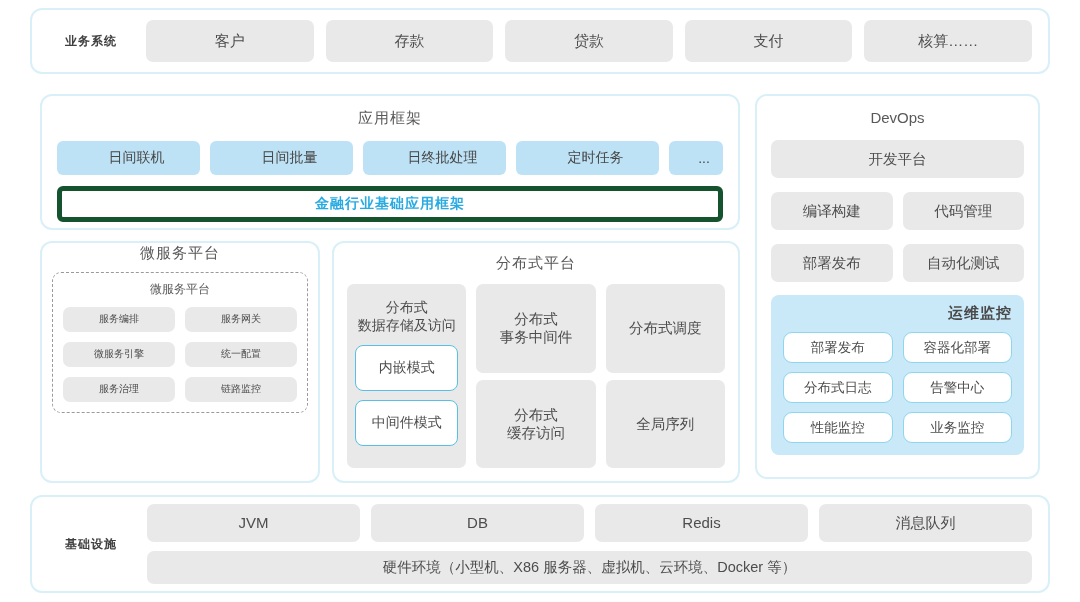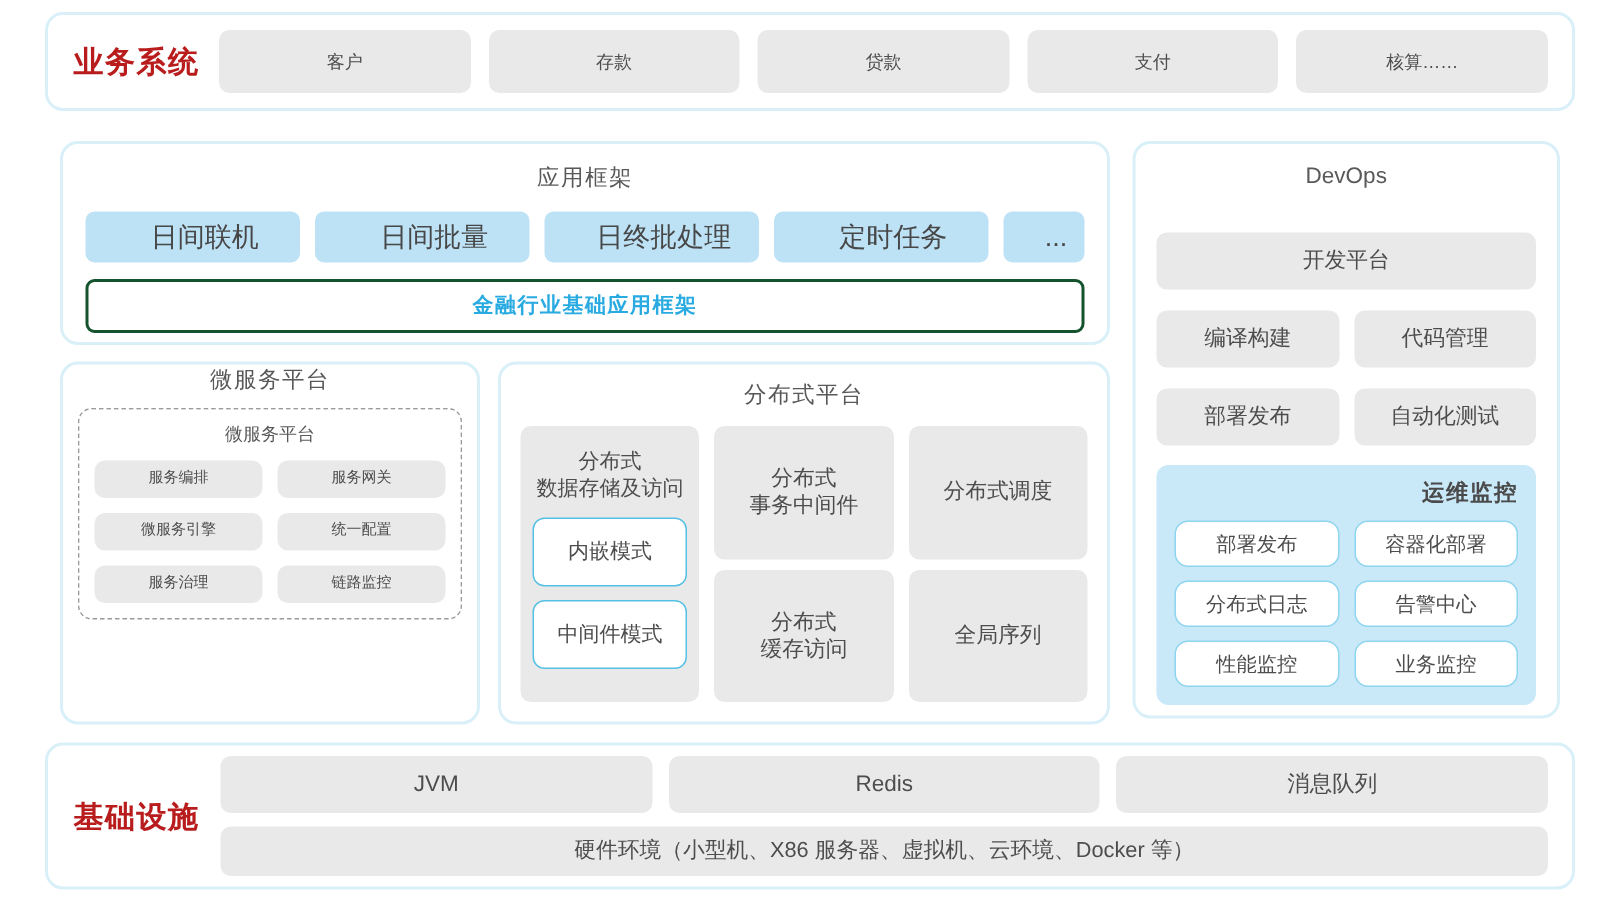--- a/index.html
+++ b/index.html
@@ -24,39 +24,39 @@
     color: #595959;
     letter-spacing: 1px;
   }
 
   .gray-box {
     background: #e9e9e9;
     border-radius: 7px;
     display: flex;
     align-items: center;
     justify-content: center;
-    font-size: 12px;
+    font-size: 15px;
     color: #4d4d4d;
     text-align: center;
     white-space: pre-line;
     line-height: 1.25;
   }
 
   
   .business {
     height: 66px;
     display: flex;
     align-items: center;
     gap: 12px;
     padding: 0 16px;
   }
   .side-label {
     font-weight: bold;
-    font-size: 20px;
-    color: #b91c1c;
+    font-size: 12px;
+    color: #404040;
     letter-spacing: 1px;
     width: 86px;
     flex: 0 0 86px;
     text-align: center;
   }
   .business .gray-box { flex: 1; height: 42px; }
 
   
   .middle {
     display: flex;
@@ -72,30 +72,30 @@
   .app-framework .section-title { margin-bottom: 13px; }
   .chip-row { display: flex; gap: 10px; }
   .chip {
     flex: 1;
     height: 34px;
     background: #bde2f6;
     border-radius: 6px;
     display: flex;
     align-items: center;
     justify-content: center;
-    font-size: 18px;
+    font-size: 14px;
     color: #474747;
     padding-left: 16px;
   }
   .chip.small { flex: 0 0 54px; }
   .base-bar {
     margin-top: 11px;
     height: 36px;
     background: #ffffff;
-    border: 2px solid #14532d;
+    border: 5px solid #14532d;
     border-radius: 6px;
     display: flex;
     align-items: center;
     justify-content: center;
     font-size: 14px;
     font-weight: bold;
     color: #29abe2;
     letter-spacing: 1px;
   }
 
@@ -147,21 +147,21 @@
     display: flex;
     align-items: center;
     justify-content: center;
     font-size: 14px;
     color: #4d4d4d;
   }
   .mode-box + .mode-box { margin-top: 9px; }
 
   
   .devops { flex: 1; padding: 13px 14px 12px; }
-  .devops .section-title { margin-bottom: 29px; letter-spacing: 0; }
+  .devops .section-title { margin-bottom: 14px; letter-spacing: 0; }
   .devops-platform { height: 38px; margin-bottom: 14px; font-size: 14.5px; }
   .devops-grid { display: grid; grid-template-columns: 1fr 1fr; gap: 14px 10px; margin-bottom: 13px; }
   .devops-grid .gray-box { height: 38px; font-size: 14.5px; }
   .monitor {
     background: #c9e8f8;
     border-radius: 8px;
     padding: 9px 12px 12px;
   }
   .monitor-title {
     text-align: right;
@@ -286,20 +286,21 @@
         </div>
       </div>
     </div>
   </div>
 
   <div class="panel infra">
     <div class="side-label">基础设施</div>
     <div class="infra-content">
       <div class="infra-row">
         <div class="gray-box">JVM</div>
+        <div class="gray-box">DB</div>
         <div class="gray-box">Redis</div>
         <div class="gray-box">消息队列</div>
       </div>
       <div class="gray-box hardware-bar">硬件环境（小型机、X86 服务器、虚拟机、云环境、Docker 等）</div>
     </div>
   </div>
 
 </div>
 
 </body></html>

